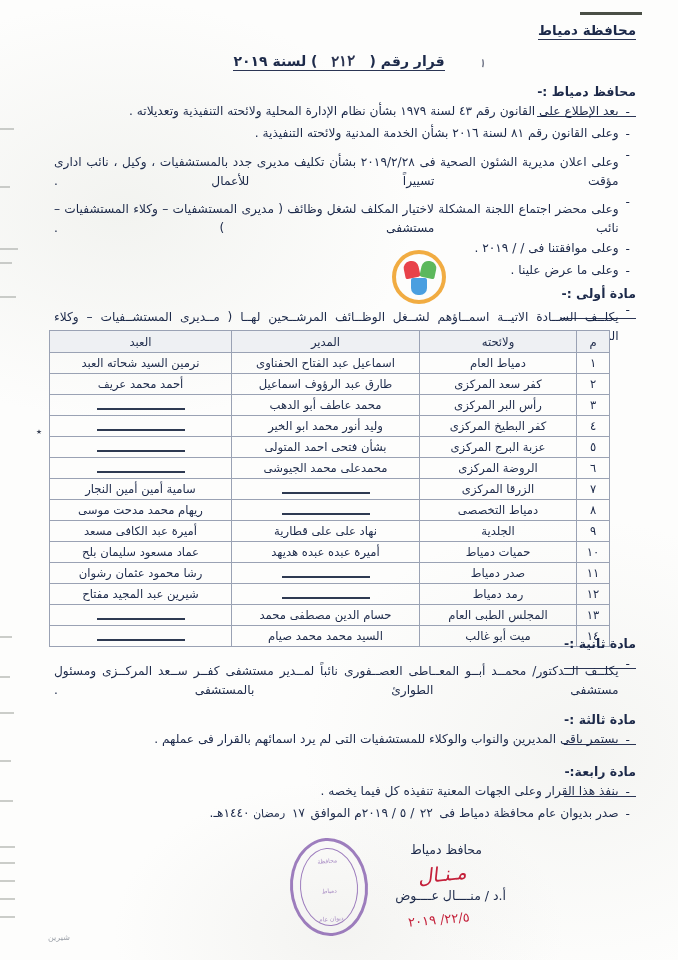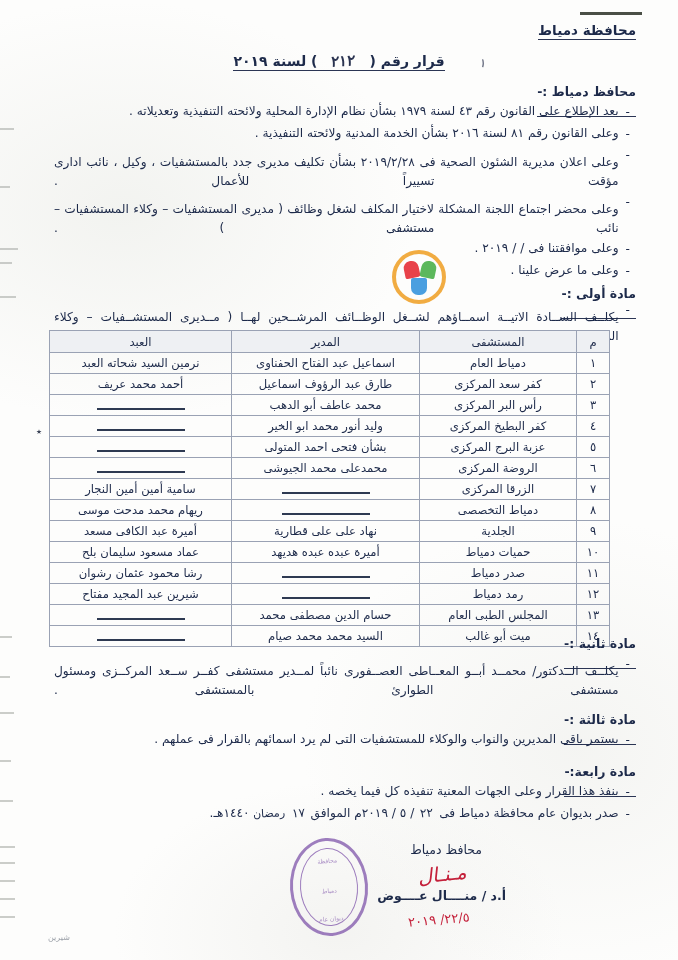--- a/index.html
+++ b/index.html
@@ -232,21 +232,21 @@
     color: #c4203a;
     font-size: 20px;
     font-family: "DejaVu Serif", "Liberation Serif", serif;
     transform: rotate(-6deg) skewX(-12deg);
     letter-spacing: -2px;
     white-space: nowrap;
   }
   .sig-name {
     position: absolute;
     font-size: 12.5px;
-    font-weight: bold;
+    font-weight: normal;
     letter-spacing: 1.5px;
     white-space: nowrap;
   }
   .sig-date {
     position: absolute;
     color: #c4203a;
     font-size: 13px;
     font-family: "DejaVu Serif", "Liberation Serif", serif;
     transform: rotate(-5deg);
     direction: ltr;
@@ -392,21 +392,21 @@
     <table class="decree">
       <colgroup>
         <col class="col-num">
           <col class="col-hosp">
           <col class="col-dir">
           <col class="col-dep">
       </colgroup>
       <thead>
         <tr>
           <th>م</th>
-          <th>المستشفى</th>
+          <th>ولائحته</th>
           <th>المدير</th>
           <th>العبد</th>
         </tr>
       </thead>
       <tbody>
           <tr>
             <td>١</td>
             <td>دمياط العام</td>
             <td>اسماعيل عبد الفتاح الحفناوى</td>
             <td>نرمين السيد شحاته العبد</td>

